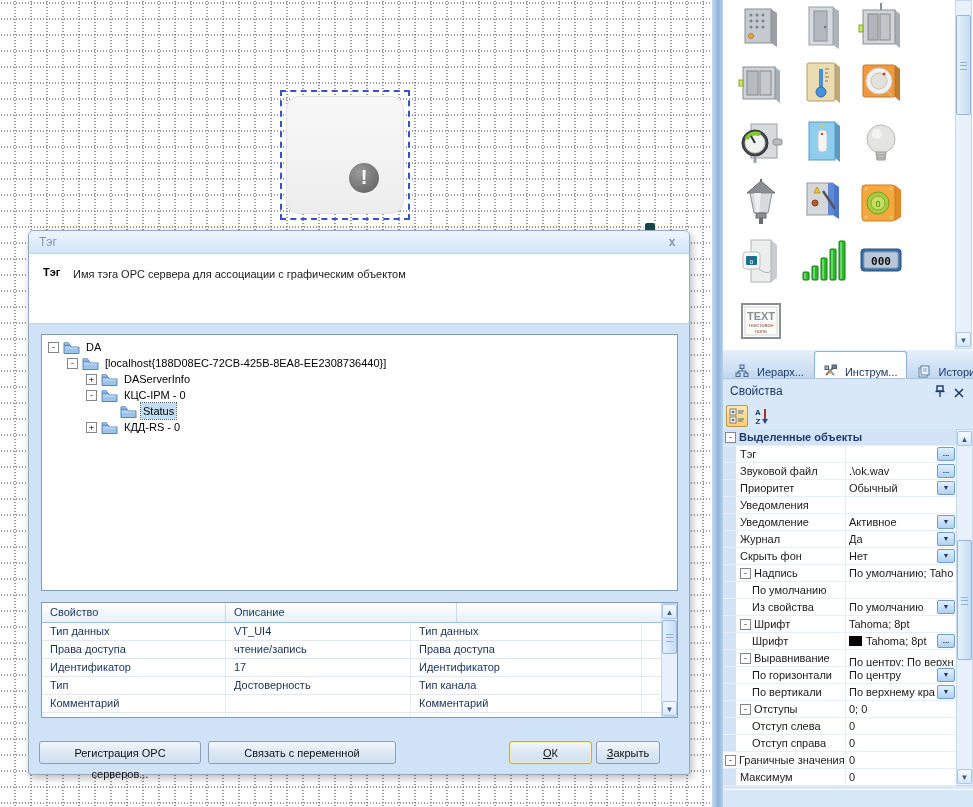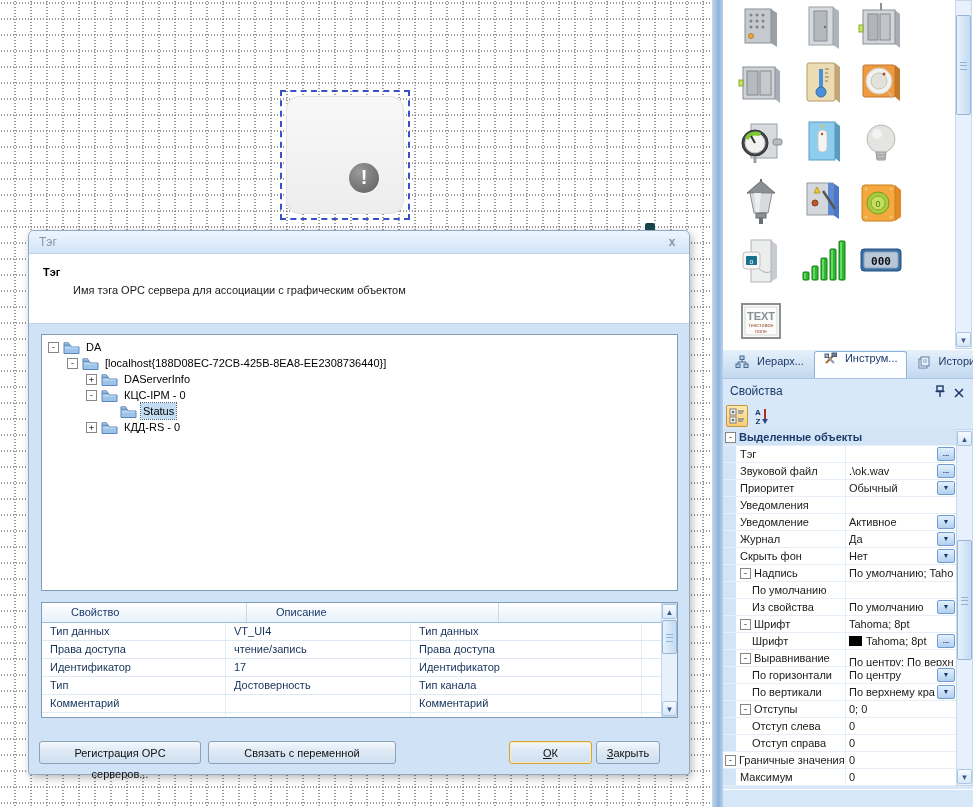--- a/index.html
+++ b/index.html
@@ -27,37 +27,37 @@
   
   .dialog{position:absolute;left:28px;top:230px;width:662px;height:545px;background:#cfe2f6;
     border:1px solid #92a8c4;border-radius:6px 6px 3px 3px;box-shadow:2px 3px 8px rgba(0,0,0,.28);box-sizing:border-box;}
   .dlg-title{position:absolute;left:0;top:0;right:0;height:23px;border-radius:5px 5px 0 0;
     background:linear-gradient(180deg,#ecf5fe,#d2e5f7);border-bottom:1px solid #bed3ea;
     color:#8795a9;font-size:12px;line-height:23px;padding-left:10px;box-sizing:border-box;}
   .dlg-x{position:absolute;right:10px;top:4px;width:14px;height:14px;color:#8795a9;
     font-weight:bold;font-size:12px;line-height:14px;text-align:center;cursor:default;}
   .dlg-head{position:absolute;left:0;top:23px;right:0;height:69px;background:#fff;border-bottom:1px solid #c2d3e6;}
   .dlg-head b{position:absolute;left:14px;top:12px;font-size:11px;color:#000;}
-  .dlg-head .desc{position:absolute;left:44px;top:30px;color:#1a1a1a;}
+  .dlg-head .desc{position:absolute;left:44px;top:14px;color:#1a1a1a;}
 
   .treebox{position:absolute;left:12px;top:103px;width:637px;height:257px;background:#fff;
     border:1px solid #7f9db9;box-sizing:border-box;overflow:hidden;padding-top:4px;}
   .tree-row{height:16px;line-height:16px;white-space:nowrap;display:flex;align-items:center;}
   .expand{display:inline-block;width:9px;height:9px;border:1px solid #868686;background:#fff;
     font-size:9px;line-height:8px;text-align:center;color:#333;margin-right:4px;flex:none;font-family:"DejaVu Sans Mono",monospace;}
   .expand-ph{display:inline-block;width:11px;margin-right:4px;flex:none;}
   .folder{display:inline-block;width:17px;height:13px;margin-right:4px;flex:none;}
   .tree-label{padding:0 2px;color:#000;}
   .tree-sel{background:#c1dcf3;outline:1px dotted #44617e;}
 
   .tbl{position:absolute;left:12px;top:371px;width:637px;height:116px;background:#fff;
     border:1px solid #7f9db9;box-sizing:border-box;overflow:hidden;}
   .thead{display:flex;height:19px;background:linear-gradient(180deg,#ffffff,#e7f0fa);
     border-bottom:1px solid #9dbedd;color:#1c3a6a;}
-  .th{line-height:19px;padding-left:8px;box-sizing:border-box;border-right:1px solid #c9d9ea;margin-left:21px;}
+  .th{line-height:19px;padding-left:8px;box-sizing:border-box;border-right:1px solid #c9d9ea;}
   .trow{display:flex;height:17px;border-bottom:1px solid #dfe9f4;color:#15315a;}
   .td{line-height:16px;padding-left:8px;box-sizing:border-box;border-right:1px solid #e4edf7;
       overflow:hidden;white-space:nowrap;}
 
   
   .vscroll{position:absolute;width:17px;background:#e8f1fb;border:1px solid #c4d8ee;box-sizing:border-box;}
   .varrow{position:absolute;left:0;width:15px;height:15px;text-align:center;font-size:8px;color:#3a5a84;
     line-height:15px;background:linear-gradient(180deg,#f5faff,#d7e7f7);border:1px solid #aac6e4;box-sizing:border-box;border-radius:2px;}
   .vthumb{position:absolute;left:0;width:15px;background:linear-gradient(90deg,#e6f1fc,#c5dcf2);
     border:1px solid #96b5d8;border-radius:2px;box-sizing:border-box;}
@@ -77,21 +77,21 @@
   .right{position:absolute;left:723px;top:0;width:250px;height:807px;background:#d9e8f8;}
 
   .toolbox{position:absolute;left:0;top:0;width:250px;height:350px;background:#fff;}
   .tool-cell{position:absolute;width:48px;height:48px;}
   .tool-cell svg{width:100%;height:100%;}
   .tb-scroll{left:auto;right:1px;top:0;height:349px;}
 
   .tabbar{position:absolute;left:0;top:350px;width:250px;height:29px;
     background:linear-gradient(180deg,#e6f0fb,#c2d8ef);border-bottom:1px solid #aac6e4;
     display:flex;align-items:flex-end;padding-left:3px;box-sizing:border-box;}
-  .tab{height:23px;display:flex;align-items:flex-start;padding:0 8px;margin-right:1px;color:#1c3a6a;
+  .tab{height:23px;display:flex;align-items:flex-end;padding:0 8px;margin-right:1px;color:#1c3a6a;
     border:1px solid transparent;border-bottom:none;border-radius:3px 3px 0 0;white-space:nowrap;}
   .tab.active{background:#fdfeff;border-color:#8db2dc;height:26px;}
   .tab svg{margin-right:4px;flex:none;}
 
   .props-header{position:absolute;left:0;top:381px;width:250px;height:21px;color:#1c3a6a;
     font-size:12px;line-height:21px;padding-left:7px;box-sizing:border-box;}
   .ph-ico{position:absolute;top:3px;width:14px;height:14px;text-align:center;}
   .props-toolbar{position:absolute;left:0;top:403px;width:250px;height:26px;border-bottom:1px solid #c0d4ea;}
   .pt-btn{position:absolute;top:2px;width:22px;height:22px;border-radius:2px;box-sizing:border-box;
     display:flex;align-items:center;justify-content:center;}

